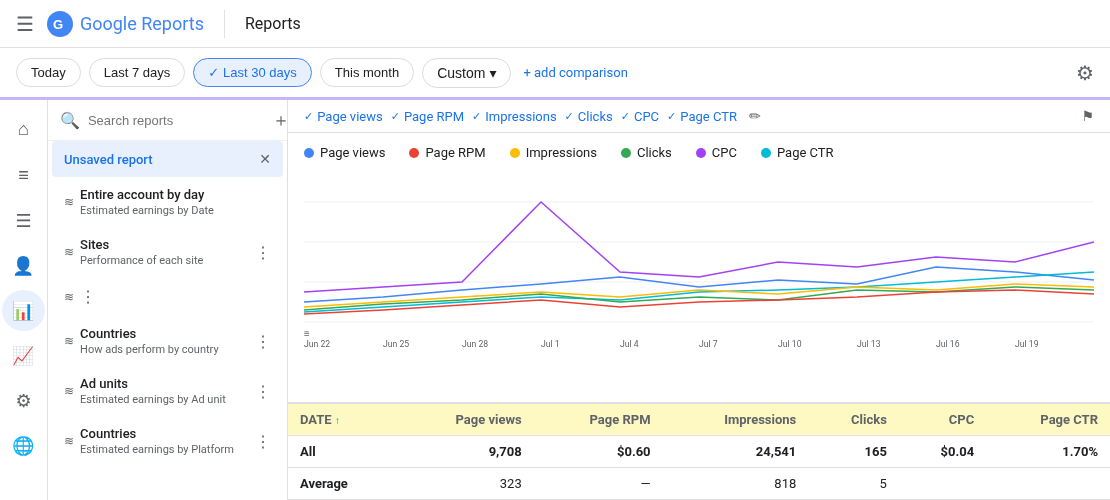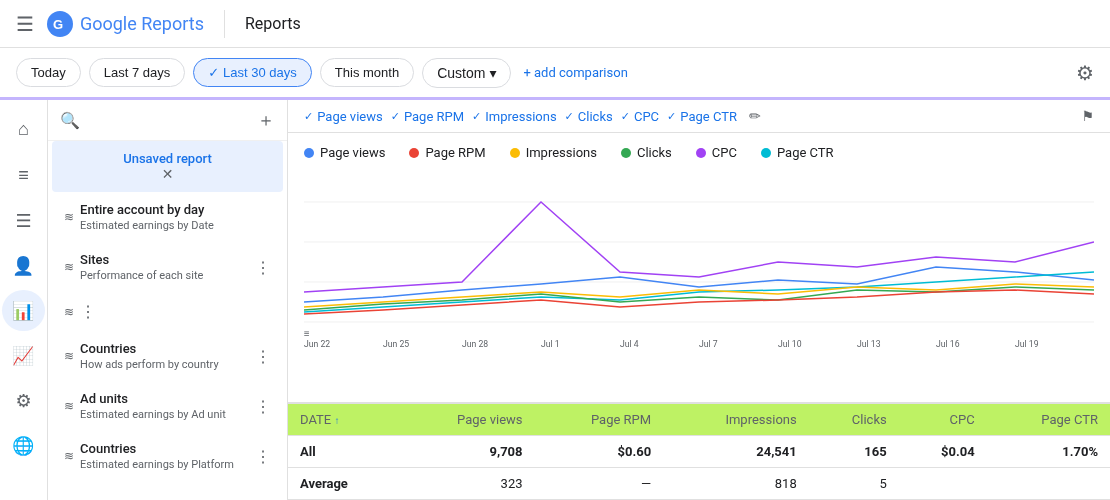--- a/index.html
+++ b/index.html
@@ -58,21 +58,21 @@
     .search-input {
       border: none; outline: none; font-size: 13px; color: #202124; flex: 1;
       background: transparent;
     }
     .add-icon { color: #5f6368; font-size: 18px; cursor: pointer; margin-left: auto; }
 
     .sidebar-item {
       display: flex; align-items: center; padding: 10px 12px;
       cursor: pointer; border-radius: 4px; margin: 0 4px;
     }
-    .sidebar-item.active { background: #e8f0fe; flex-direction: column; }
+    .sidebar-item.active { background: #e8f0fe; }
     .sidebar-item-text { flex: 1; }
     .sidebar-item-label { font-size: 13px; color: #1a73e8; font-weight: 500; }
     .sidebar-item-sub { font-size: 11px; color: #5f6368; margin-top: 2px; }
     .sidebar-item-label.dark { color: #202124; font-weight: 500; }
     .more-icon { color: #5f6368; font-size: 16px; cursor: pointer; }
     .close-icon { color: #5f6368; font-size: 14px; cursor: pointer; }
     .report-wave { color: #5f6368; font-size: 12px; margin-right: 6px; }
 
     
     .content-area { flex: 1; display: flex; flex-direction: column; overflow: hidden; }
@@ -100,22 +100,22 @@
     
     .chart-container {
       flex: 1; padding: 0 16px; position: relative; min-height: 0;
     }
     .chart-svg { width: 100%; height: 180px; }
 
     
     .data-table { width: 100%; border-collapse: collapse; font-size: 13px; }
     .data-table th {
       text-align: right; padding: 8px 12px; border-top: 1px solid #e0e0e0;
-      border-bottom: 1px solid #e0e0e0; color: #5f6368; font-weight: 400;
-      background: #bef264;
+      border-bottom: 1px solid #e0e0e0; color: #5f6368; font-weight: 700;
+      background: #fef9c3;
     }
     .data-table th:first-child { text-align: left; }
     .data-table td {
       text-align: right; padding: 8px 12px; border-bottom: 1px solid #e0e0e0;
       color: #202124;
     }
     .data-table td:first-child { text-align: left; font-weight: 700; }
     .data-table tr.all-row td { font-weight: 700; }
     .sort-icon { font-size: 10px; color: #1a73e8; }
 
@@ -170,20 +170,21 @@
     <div class="left-icon">📈</div>
     <div class="left-icon">⚙</div>
     <div class="left-icon">🌐</div>
   </div>
 
   <div class="inner-layout">
 
     <div class="sidebar">
       <div class="sidebar-search">
         <span class="search-icon">🔍</span>
+        <input class="search-input" placeholder="Search reports" style="">
         <span class="add-icon">＋</span>
       </div>
 
       <div class="sidebar-item active">
         <div class="sidebar-item-text">
           <div class="sidebar-item-label">Unsaved report</div>
         </div>
         <span class="close-icon">✕</span>
       </div>
 

